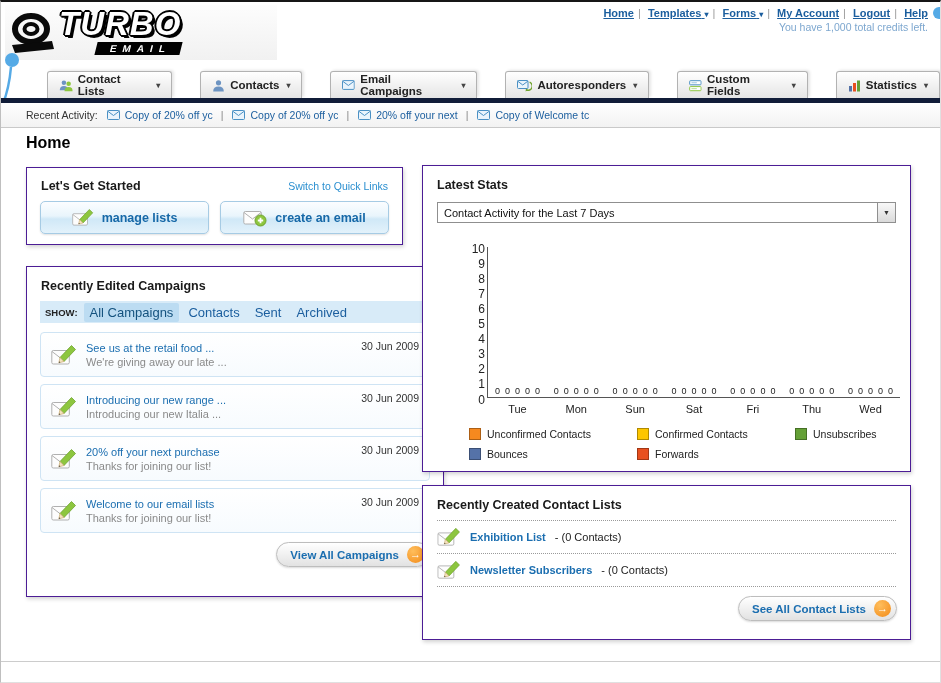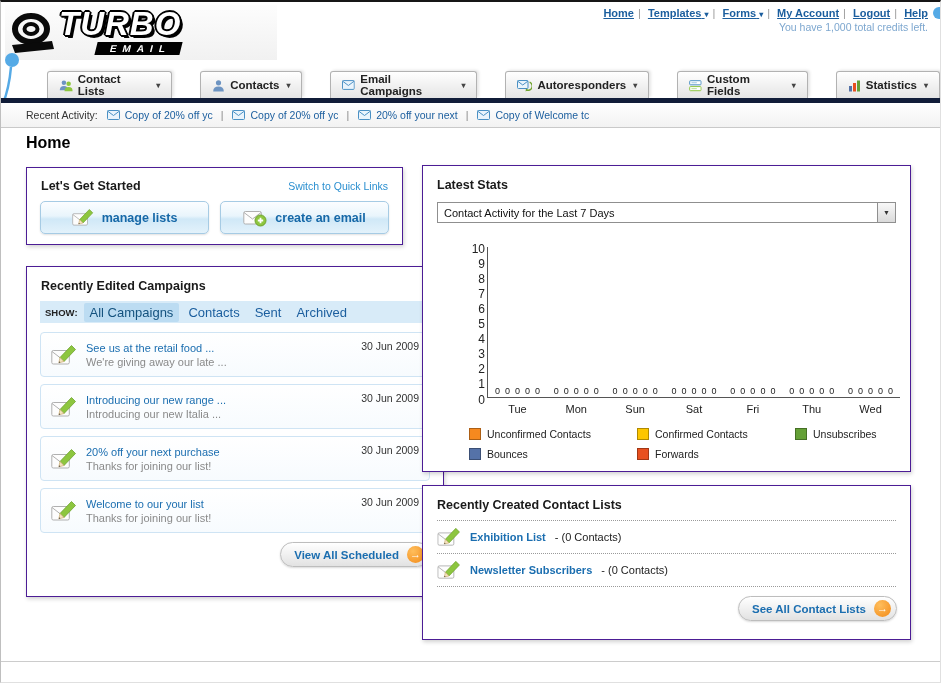--- a/index.html
+++ b/index.html
@@ -332,29 +332,29 @@
           <a class="camp-title">20% off your next purchase</a>
           <div class="camp-sub">Thanks for joining our list!</div>
         </div>
         <span class="camp-date">30 Jun 2009</span>
       </div>
       <div class="camp-row">
         <svg width="26" height="22" viewBox="0 0 26 22">
             <use href="#icon-pencil-env"></use>
           </svg>
         <div class="camp-text">
-          <a class="camp-title">Welcome to our your list</a>
+          <a class="camp-title">Welcome to our email lists</a>
           <div class="camp-sub">Thanks for joining our list!</div>
         </div>
         <span class="camp-date">30 Jun 2009</span>
       </div>
     </div>
     <div class="camp-actions">
       <button class="pill-btn">
-        <span>View All Scheduled</span>
+        <span>View All Campaigns</span>
         <span class="arrow-circle">→</span>
       </button>
     </div>
   </section>
 
   <section class="panel panel-stats">
     <h2 class="panel-title">Latest Stats</h2>
     <div class="select">
       <span class="select-value">Contact Activity for the Last 7 Days</span>
       <span class="select-arrow">▼</span>

